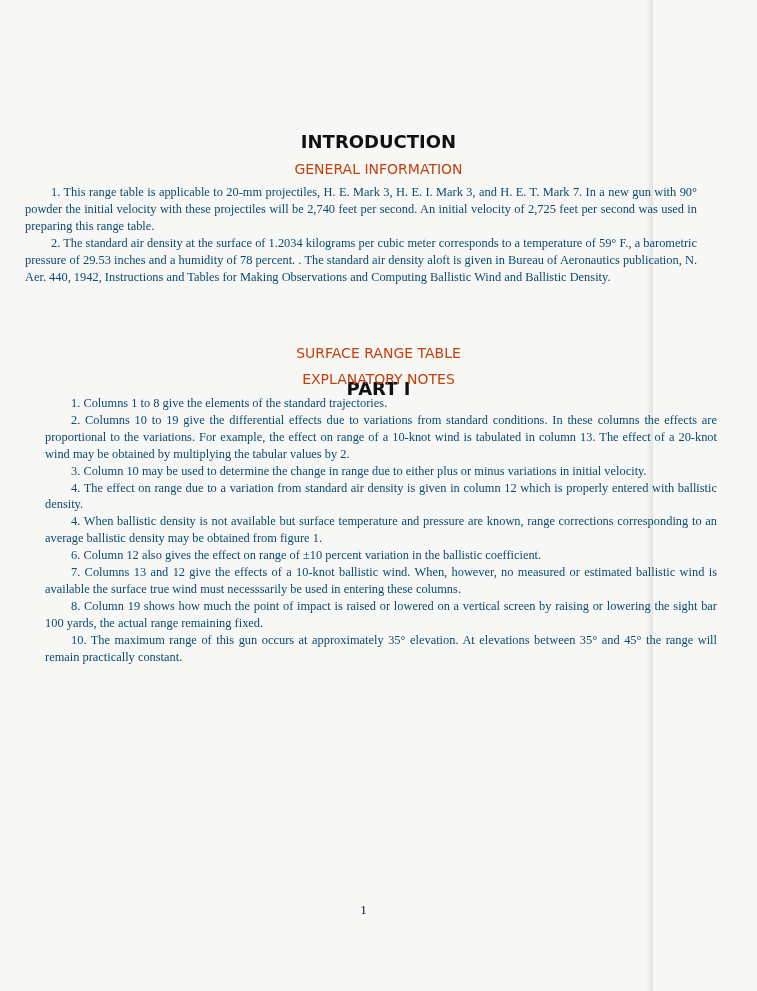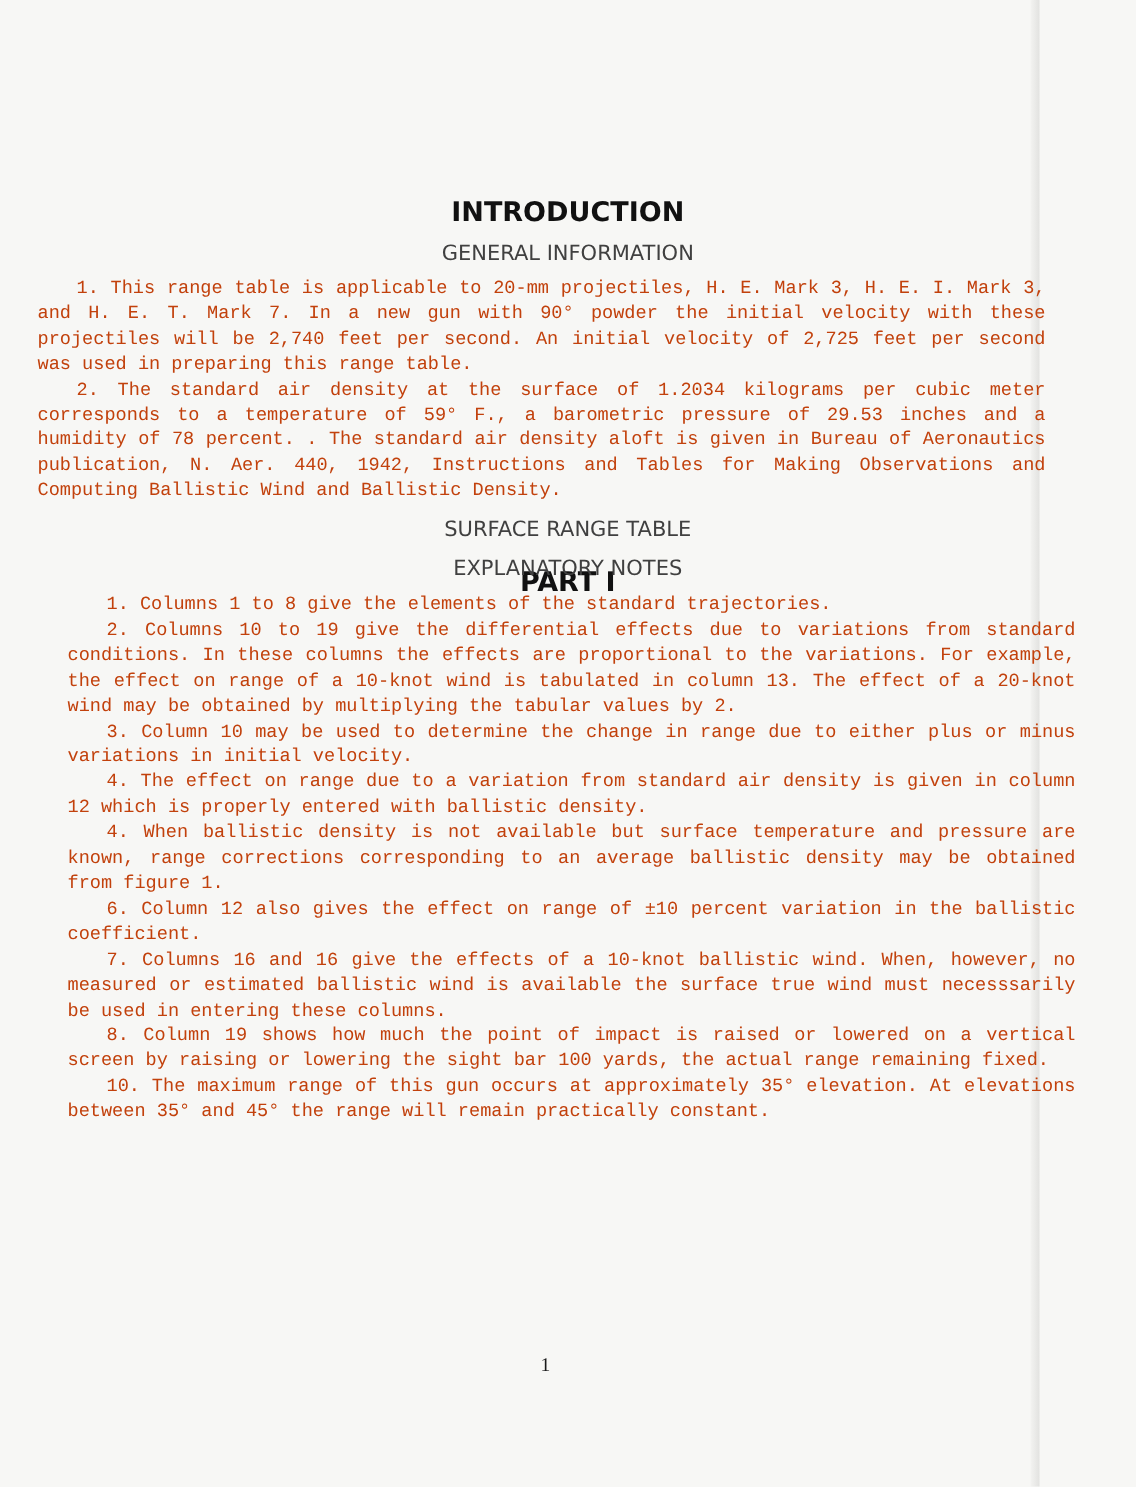--- a/index.html
+++ b/index.html
@@ -4,41 +4,41 @@
   <style>
     html, body { margin: 0; padding: 0; }
     body {
       width: 757px; height: 991px;
       background: #f7f7f5;
       position: relative;
       overflow: hidden;
       font-family: "DejaVu Serif", serif;
       color: #1a1a1a;
     }
-    .page { position: absolute; left: 0; top: 0; width: 653px; height: 991px; padding-left: 40px; }
+    .page { position: absolute; left: 0; top: 0; width: 653px; height: 991px; }
     .right-edge {
       position: absolute; right: 0; top: 0; width: 6px; height: 991px;
       background: linear-gradient(to right, #f3f3f1, #e2e2e0);
     }
     .h1 {
       position: absolute; left: 0; width: 757px; text-align: center;
       font-family: "DejaVu Sans", sans-serif; font-weight: bold;
       font-size: 18px; letter-spacing: 0px; color: #111;
     }
     .h2 {
       position: absolute; left: 0; width: 757px; text-align: center;
       font-family: "DejaVu Sans", sans-serif;
-      font-size: 14px; color: #404040;
+      font-size: 14px; color: #c2410c;
     }
     .text-block {
       position: absolute; left: 25px; width: 672px;
       font-size: 12.4px; line-height: 16.9px;
       text-align: justify;
-      font-family: Liberation Mono, monospace;
-      color: #c2410c;
+      font-family: Liberation Serif, serif;
+      color: #0c4a6e;
       transform: scaleX(1.0);
     }
     .para { margin: 0; text-indent: 26px; }
     .page-number {
       position: absolute; left: 0; width: 727px; text-align: center;
       top: 902px; font-family: "Liberation Serif", serif; font-size: 13px;
     }
   </style>
 </head>
 <body>
@@ -58,19 +58,19 @@
   <div class="h2" style="top:371px;">EXPLANATORY NOTES</div>
   <div class="h2" style="top:345px;">SURFACE RANGE TABLE</div>
 
   <div class="text-block" style="top:395px;margin-left:20px;">
     <p class="para">1. Columns 1 to 8 give the elements of the standard trajectories.</p>
     <p class="para">2. Columns 10 to 19 give the differential effects due to variations from standard conditions. In these columns the effects are proportional to the variations. For example, the effect on range of a 10-knot wind is tabulated in column 13. The effect of a 20-knot wind may be obtained by multiplying the tabular values by 2.</p>
     <p class="para">3. Column 10 may be used to determine the change in range due to either plus or minus variations in initial velocity.</p>
     <p class="para">4. The effect on range due to a variation from standard air density is given in column 12 which is properly entered with ballistic density.</p>
     <p class="para">4. When ballistic density is not available but surface temperature and pressure are known, range corrections corresponding to an average ballistic density may be obtained from figure 1.</p>
     <p class="para">6. Column 12 also gives the effect on range of ±10 percent variation in the ballistic coefficient.</p>
-    <p class="para">7. Columns 16 and 16 give the effects of a 10-knot ballistic wind. When, however, no measured or estimated ballistic wind is available the surface true wind must necesssarily be used in entering these columns.</p>
+    <p class="para">7. Columns 13 and 12 give the effects of a 10-knot ballistic wind. When, however, no measured or estimated ballistic wind is available the surface true wind must necesssarily be used in entering these columns.</p>
     <p class="para">8. Column 19 shows how much the point of impact is raised or lowered on a vertical screen by raising or lowering the sight bar 100 yards, the actual range remaining fixed.</p>
     <p class="para">10. The maximum range of this gun occurs at approximately 35° elevation. At elevations between 35° and 45° the range will remain practically constant.</p>
   </div>
 
   <div class="page-number">1</div>
 </div>
 
 </body></html>

